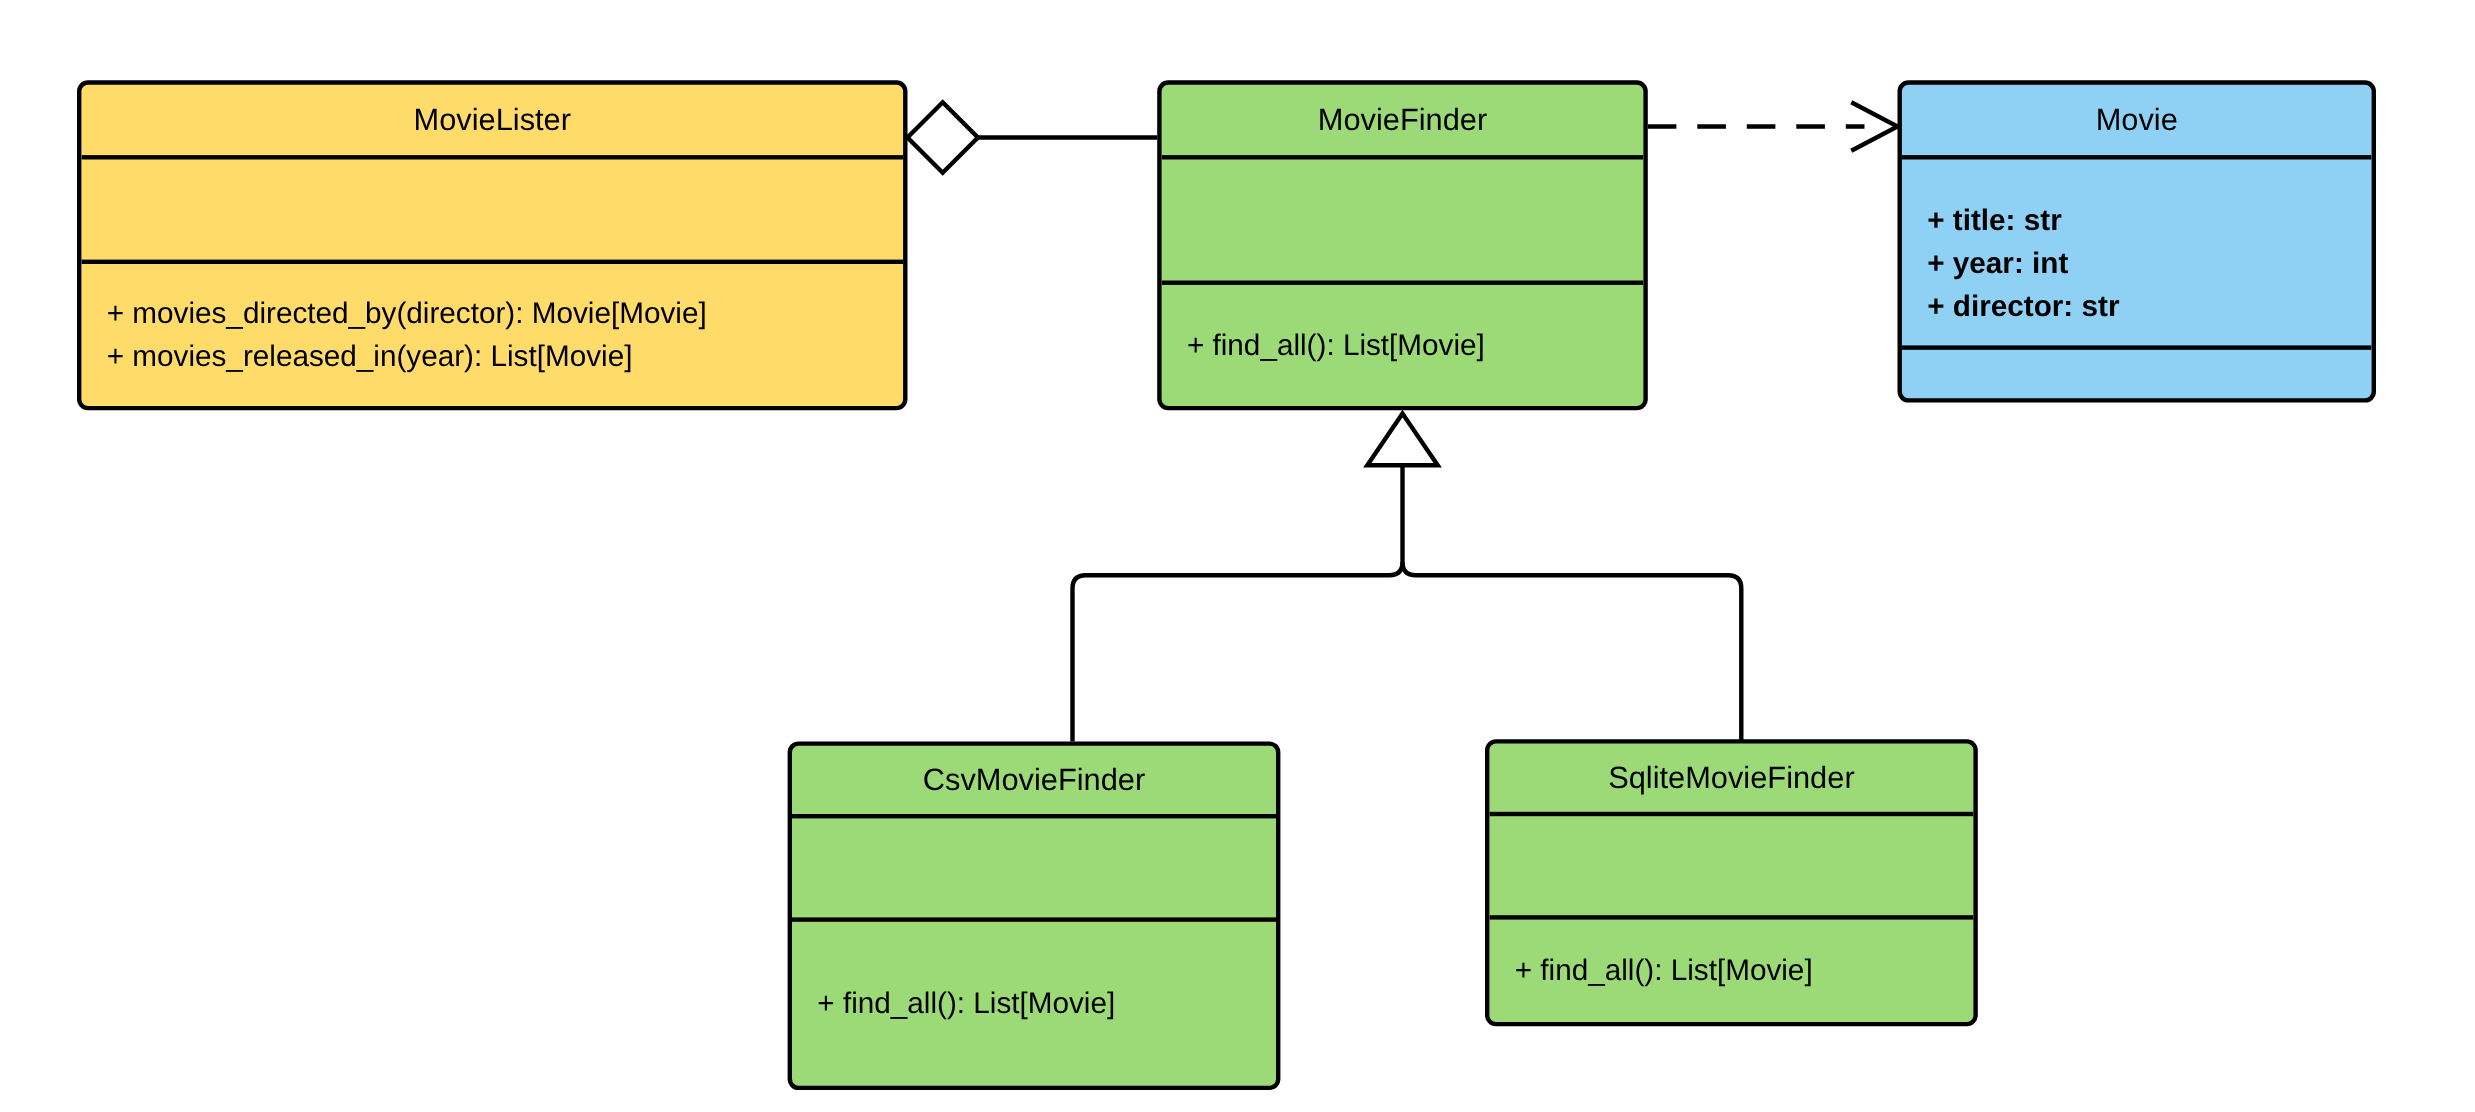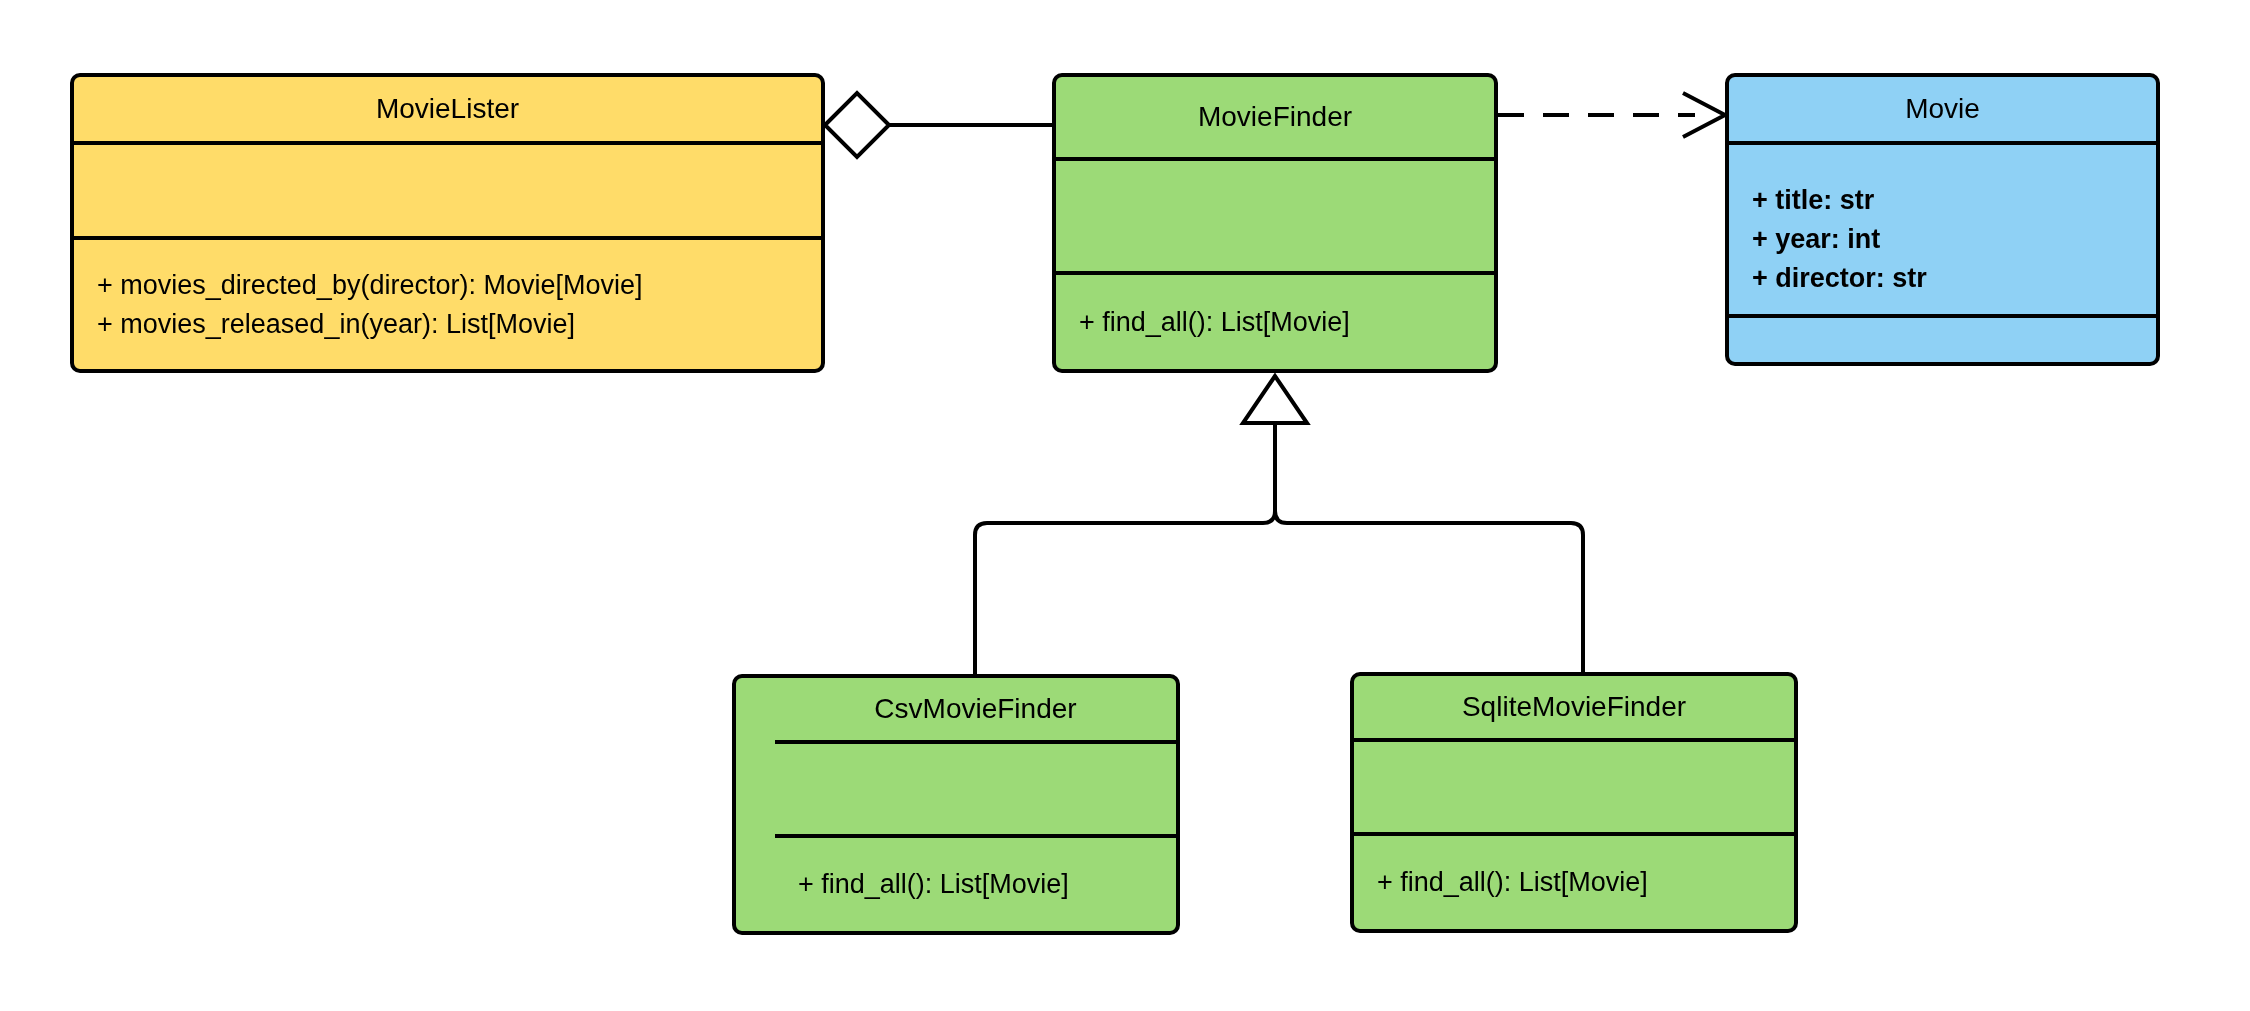--- a/index.html
+++ b/index.html
@@ -103,38 +103,38 @@
   <div class="uml-class yellow" style="left:70px; top:73px; width:755px; height:300px;">
     <div class="uml-title" style="height:68px;">MovieLister</div>
     <div class="uml-attrs" style="height:95px;"></div>
     <div class="uml-methods">
       <div class="member-line">+ movies_directed_by(director): Movie[Movie]</div>
       <div class="member-line">+ movies_released_in(year): List[Movie]</div>
     </div>
   </div>
 
   <div class="uml-class green" style="left:1052px; top:73px; width:446px; height:300px;">
-    <div class="uml-title" style="height:84px;">MovieFinder</div>
+    <div class="uml-title" style="height:68px;">MovieFinder</div>
     <div class="uml-attrs" style="height:114px;"></div>
     <div class="uml-methods">
       <div class="member-line">+ find_all(): List[Movie]</div>
     </div>
   </div>
 
   <div class="uml-class blue" style="left:1725px; top:73px; width:435px; height:293px;gap:20px;">
     <div class="uml-title" style="height:68px;">Movie</div>
     <div class="uml-attrs" style="height:153px;font-weight:bold;">
       <div class="member-line">+ title: str</div>
       <div class="member-line">+ year: int</div>
       <div class="member-line">+ director: str</div>
     </div>
     <div class="uml-methods"></div>
   </div>
 
-  <div class="uml-class green" style="left:732px; top:674px; width:448px; height:261px;padding-left:39px;">
+  <div class="uml-class green" style="left:716px; top:674px; width:448px; height:317px;">
     <div class="uml-title" style="height:66px;">CsvMovieFinder</div>
     <div class="uml-attrs" style="height:94px;"></div>
     <div class="uml-methods">
       <div class="member-line">+ find_all(): List[Movie]</div>
     </div>
   </div>
 
   <div class="uml-class green" style="left:1350px; top:672px; width:448px; height:261px;">
     <div class="uml-title" style="height:66px;">SqliteMovieFinder</div>
     <div class="uml-attrs" style="height:94px;"></div>

